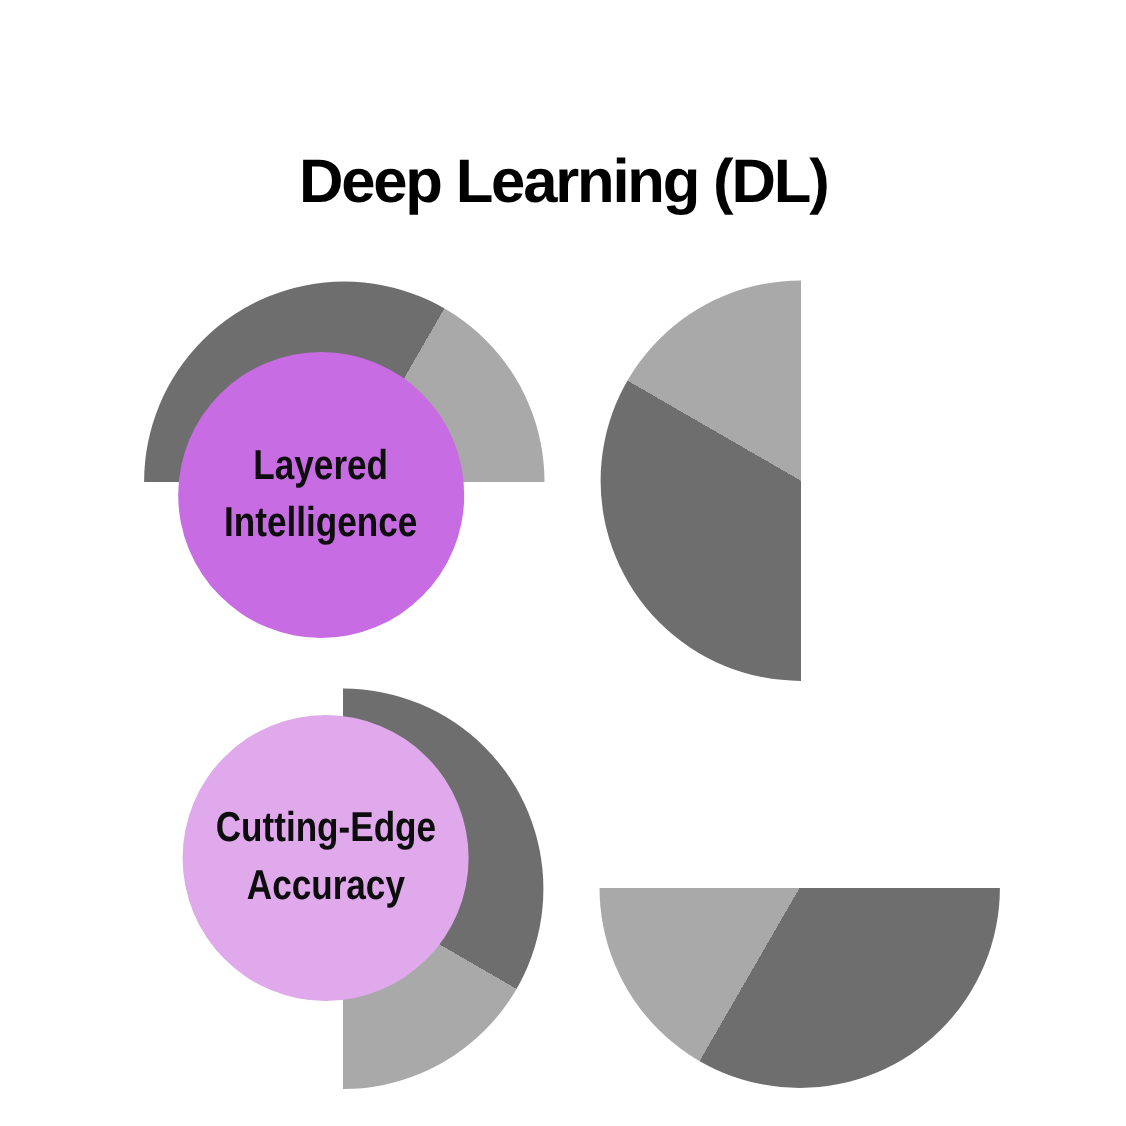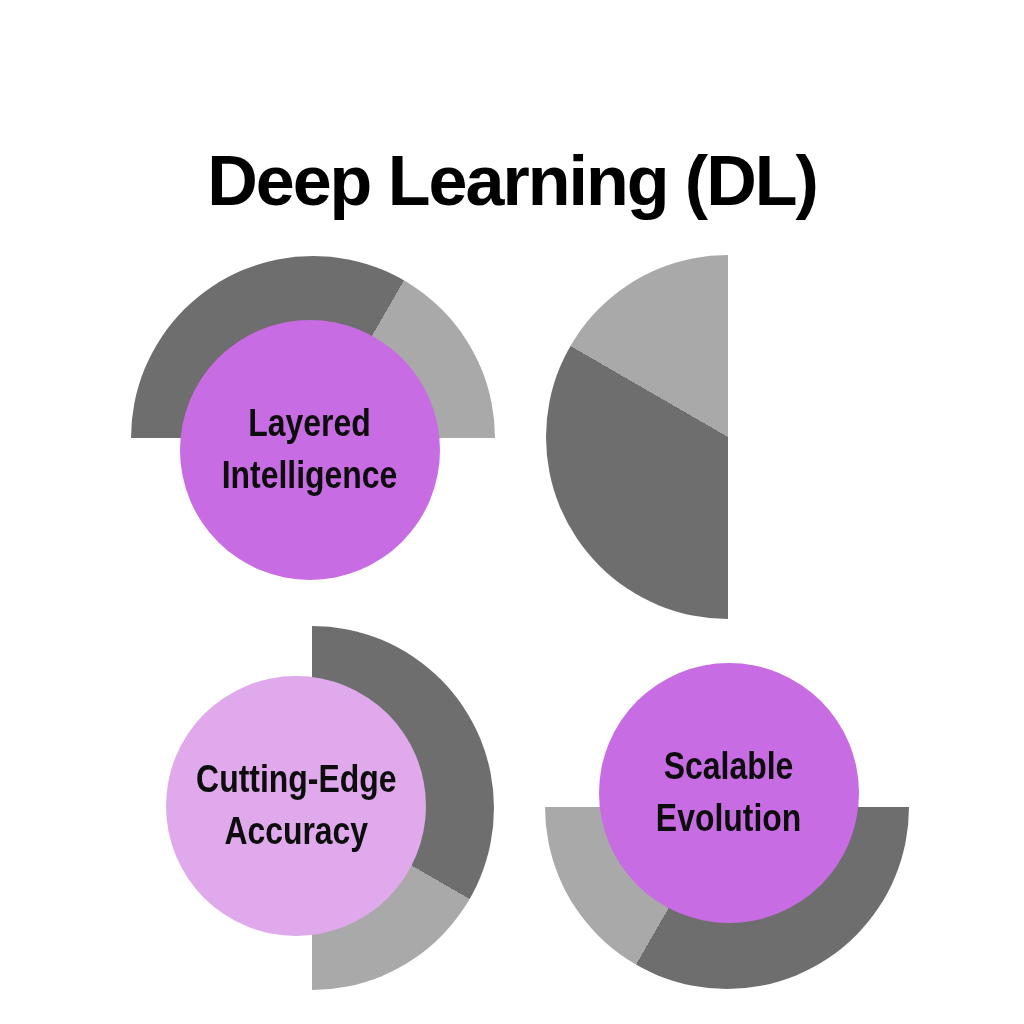--- a/index.html
+++ b/index.html
@@ -21,21 +21,21 @@
     height:1024px;
     margin:0 auto;
     background:var(--bg);
     overflow:hidden;
   }
   .title{
     position:absolute;
     left:0; top:99px;
     width:1024px;
     text-align:center;
-    font-size:70px;
+    font-size:56px;
     line-height:1.0;
     font-weight:700;
     letter-spacing:-2px;
     color:#000;
     white-space:nowrap;
   }
   
   .arc{
     position:absolute;
     width:364px; height:364px;
@@ -63,27 +63,27 @@
     font-size:38px;
     line-height:1.36;
     letter-spacing:0px;
     color:var(--ink);
     text-align:center;
     white-space:pre-line;
   }
 
   
   .arc-1   { left:131px; top:256px; }
-  .bubble-1{ left:180px; top:320px; }
+  .bubble-1{ left:162px; top:320px; }
   
   .arc-2   { left:546px; top:255px; }
   .bubble-2{ left:613px; top:307px; }
   
   .arc-3   { left:130px; top:626px; }
-  .bubble-3{ left:166px; top:676px; }
+  .bubble-3{ left:166px; top:650px; }
   
   .arc-4   { left:545px; top:625px; }
   .bubble-4{ left:599px; top:663px; }
 </style>
 </head>
 <body>
 
 <div class="canvas">
 
   <h1 class="title">Deep Learning (DL)</h1>
@@ -96,18 +96,14 @@
 
   <div class="arc arc-left arc-2"></div>
 
   <div class="arc arc-right arc-3"></div>
   <div class="bubble bubble-3" style="background: rgb(223, 169, 235);">
     <span class="label">Cutting-Edge
 Accuracy</span>
   </div>
 
   <div class="arc arc-bottom arc-4"></div>
-  <div class="bubble bubble-4" style="background: rgb(199, 108, 226);">
-    <span class="label">Scalable
-Evolution</span>
-  </div>
 
 </div>
 
 </body></html>

